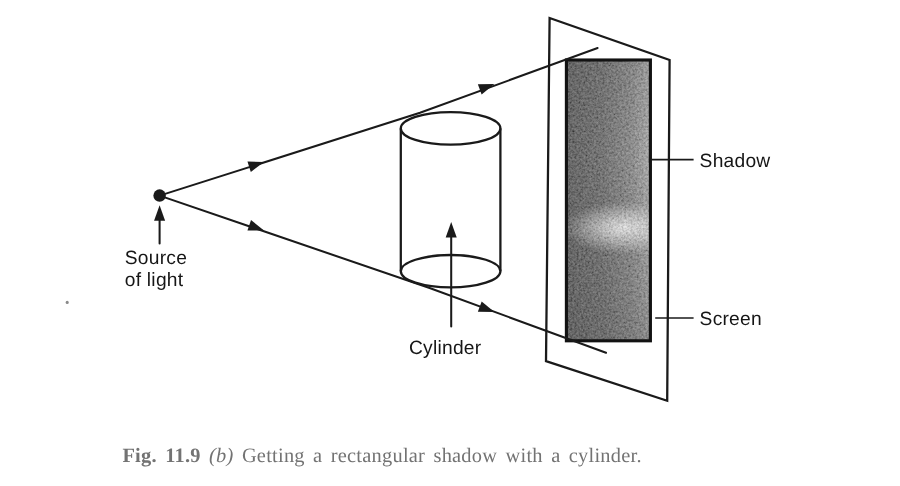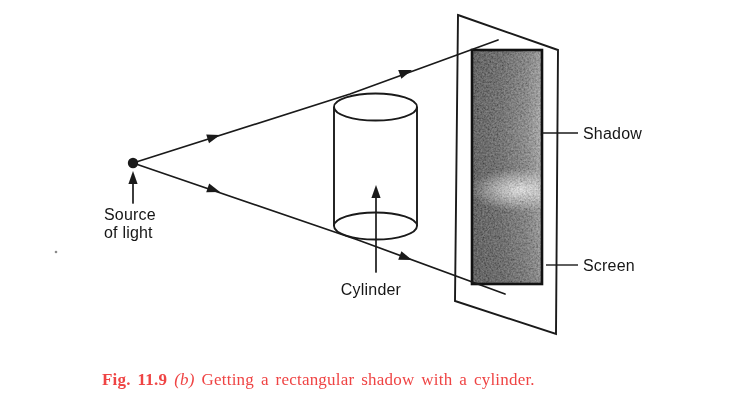--- a/index.html
+++ b/index.html
@@ -35,21 +35,21 @@
     font-size:16px;
     letter-spacing:0.2px;
     fill:#161616;
   }
   .caption{
     position:absolute;
     left:102px;top:370px;
     width:560px;
     font-family:"Liberation Serif", serif;
     font-size:17px;
-    color:#ef4444;
+    color:#737373;
     word-spacing:2.5px;
     letter-spacing:0.2px;
     white-space:nowrap;
   }
   .cap-bold{font-weight:bold;}
   .cap-italic{font-style:italic;}
   .speck{fill:#8a8a8a;}
 </style>
 </head>
 <body>

